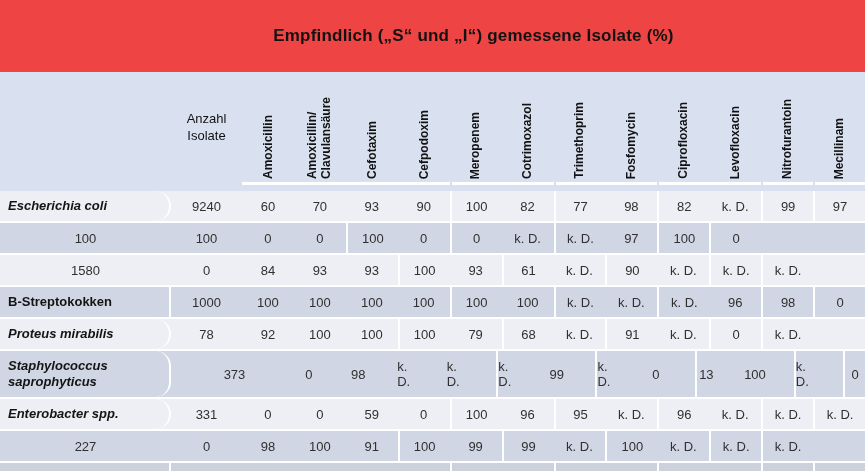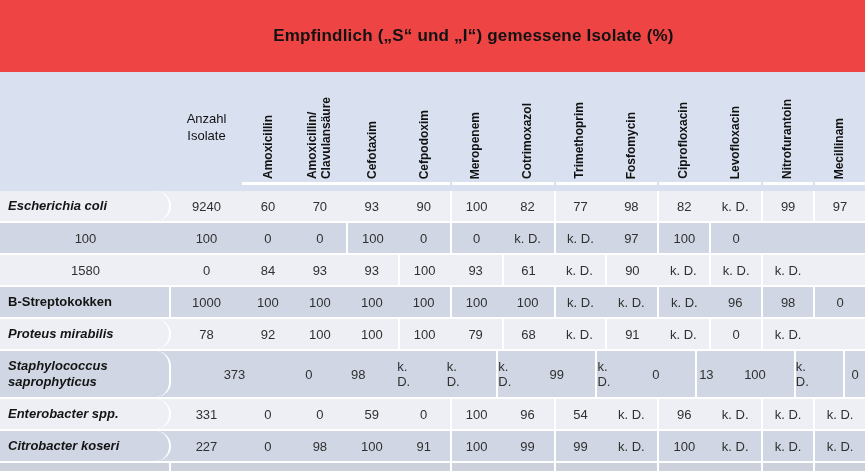--- a/index.html
+++ b/index.html
@@ -229,29 +229,28 @@
       </div>
       <div class="trow grid light">
         <div class="name it">Enterobacter spp.</div>
         <div class="cell">331</div>
         <div class="cell">0</div>
         <div class="cell">0</div>
         <div class="cell">59</div>
         <div class="cell">0</div>
         <div class="cell gs">100</div>
         <div class="cell">96</div>
-        <div class="cell gs">54</div>
+        <div class="cell gs">95</div>
         <div class="cell">k. D.</div>
         <div class="cell gs">96</div>
         <div class="cell">k. D.</div>
         <div class="cell gs">k. D.</div>
         <div class="cell gs">k. D.</div>
       </div>
       <div class="trow grid dark">
-        <div class="name it">Citrobacter koseri</div>
         <div class="cell">227</div>
         <div class="cell">0</div>
         <div class="cell">98</div>
         <div class="cell">100</div>
         <div class="cell">91</div>
         <div class="cell gs">100</div>
         <div class="cell">99</div>
         <div class="cell gs">99</div>
         <div class="cell">k. D.</div>
         <div class="cell gs">100</div>

